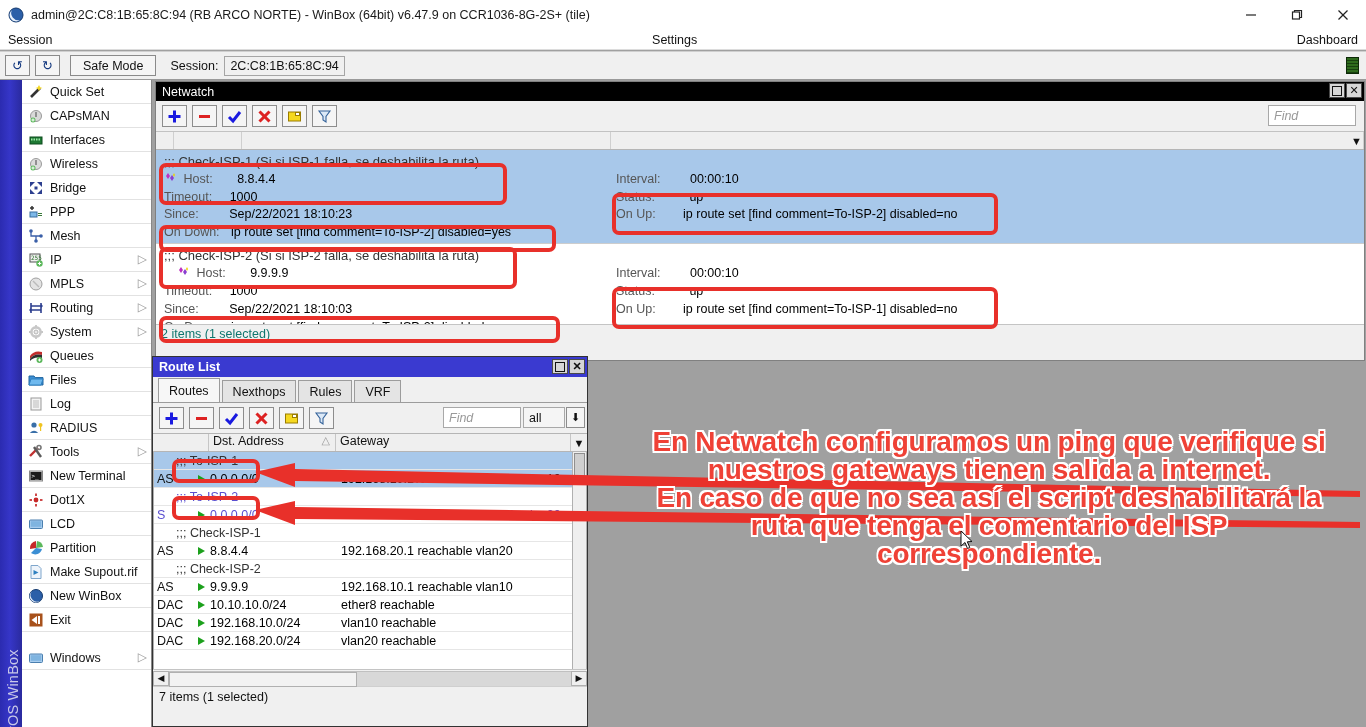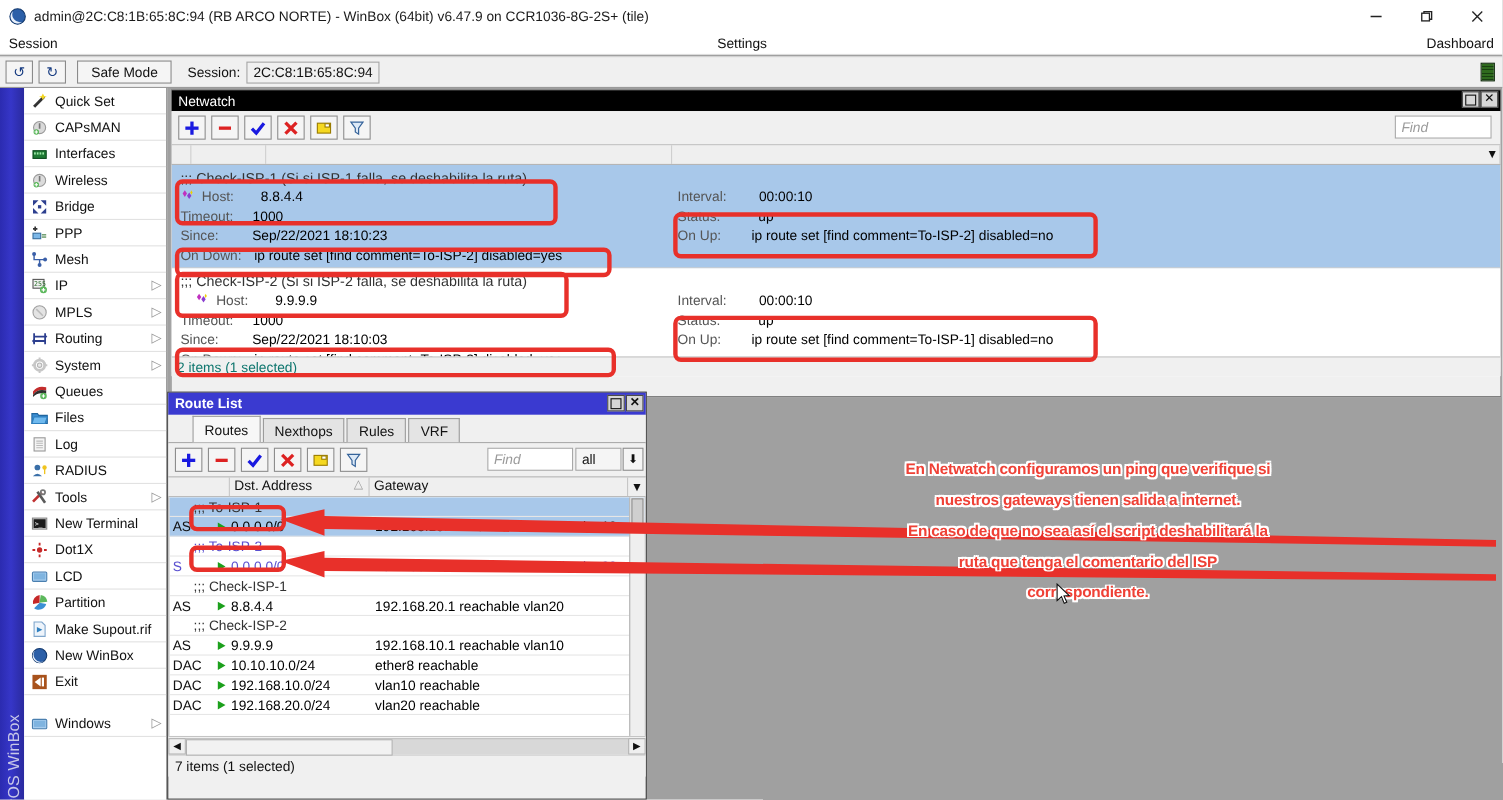--- a/index.html
+++ b/index.html
@@ -189,21 +189,21 @@
     background: #f0f0f0; border: 1px solid #333;
   }
   .rl-title {
     height: 20px; background: #3a3ad0;
     display: flex; align-items: center; padding-left: 6px;
     font-size: 12.5px; color: #ffffff; position: relative; font-weight: bold;
   }
   .rl-title-btns { position: absolute; right: 2px; top: 2px; display: flex; }
   .rl-tabs {
     height: 26px; background: #f0f0f0; display: flex; align-items: flex-end;
-    padding-left: 22px; border-bottom: 1px solid #9c9c9c;
+    padding-left: 5px; border-bottom: 1px solid #9c9c9c;
   }
   .rl-tab {
     height: 22px; padding: 0 10px; margin-right: 2px;
     background: #e4e4e4; border: 1px solid #9c9c9c; border-bottom: none;
     font-size: 12.5px; color: #111; display: flex; align-items: center;
   }
   .rl-tab.active { background: #f7f7f7; height: 24px; }
   .rl-toolbar {
     height: 30px; background: #f0f0f0; display: flex; align-items: center;
     padding-left: 6px; position: relative;
@@ -272,23 +272,23 @@
   .redbox {
     position: absolute; border: 4px solid #e8302a; border-radius: 7px;
     pointer-events: none;
   }
 
   
   .redarrow { position: absolute; pointer-events: none; }
 
   
   .caption {
-    position: absolute; left: 612px; top: 412px; width: 754px;
+    position: absolute; left: 612px; top: 428px; width: 754px;
     text-align: center;
-    font-size: 14px; font-weight: bold; line-height: 28px;
+    font-size: 28px; font-weight: bold; line-height: 28px;
     color: #ef4136;
     -webkit-text-stroke: 0px;
     text-shadow:
       -1.6px -1.6px 0 #ffffff,  1.6px -1.6px 0 #ffffff,
       -1.6px  1.6px 0 #ffffff,  1.6px  1.6px 0 #ffffff,
       -1.6px 0 0 #ffffff, 1.6px 0 0 #ffffff,
        0 -1.6px 0 #ffffff, 0 1.6px 0 #ffffff;
     letter-spacing: -0.2px;
   }
   .cursor { position: absolute; left: 960px; top: 530px; }

